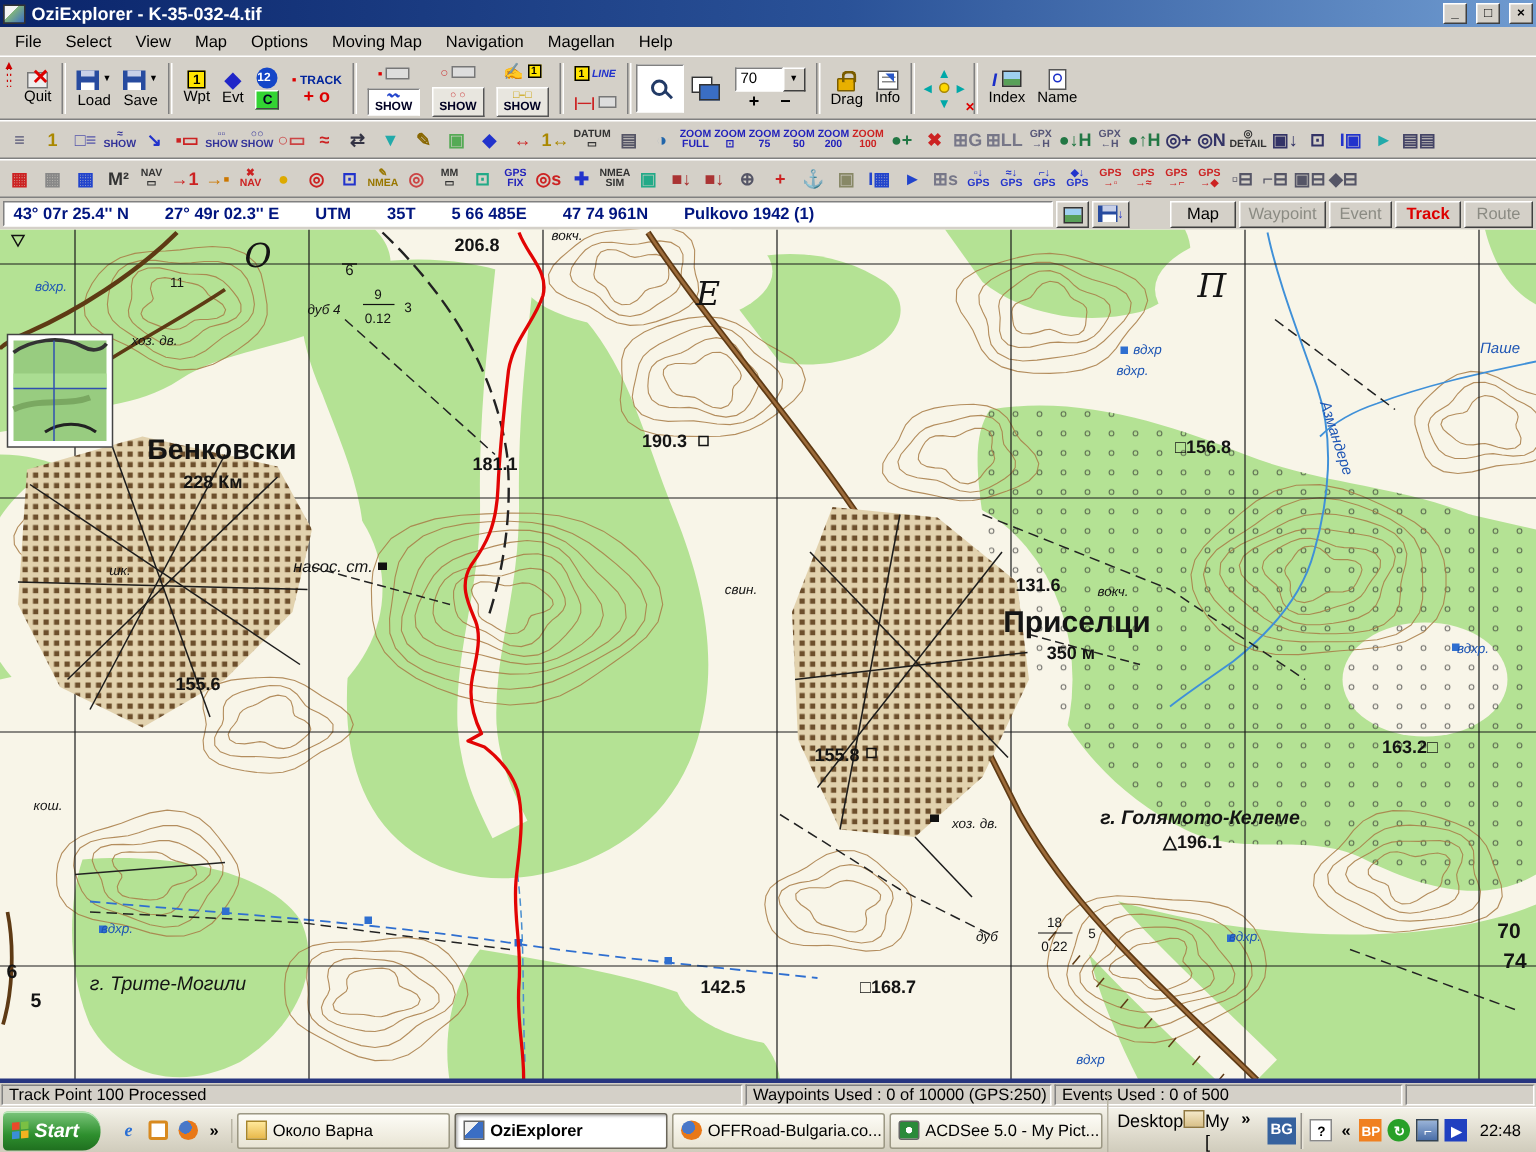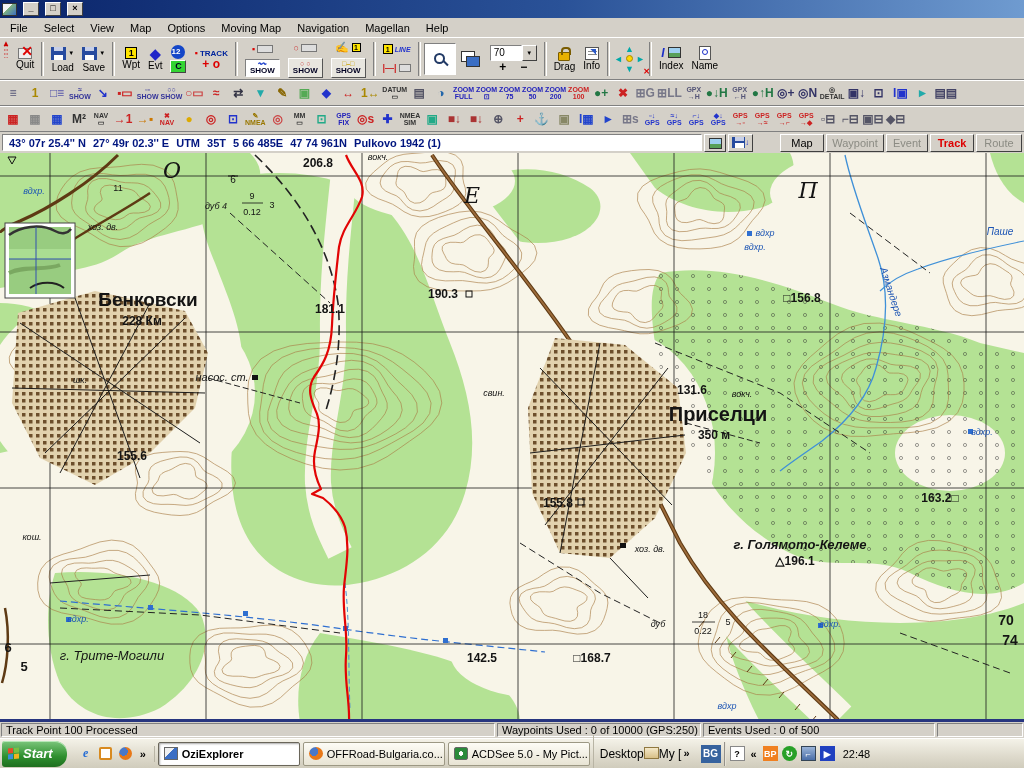--- a/index.html
+++ b/index.html
@@ -61,21 +61,21 @@
 .idx .i{position:absolute;left:0;top:0;color:#1a2ec8;font-weight:bold;font-size:12px;font-style:italic}
 .idx .th{position:absolute;right:0;top:1px;width:13px;height:11px;background:linear-gradient(180deg,#9fd0f0 50%,#58a058 50%);border:1px solid #333}
 .pageico{width:12px;height:14px;background:#fff;border:1px solid #555;position:relative}
 .pageico .mg{position:absolute;left:2px;top:2px;width:6px;height:6px;border:1.5px solid #1a2ec8;border-radius:50%}
 
 .mi{min-width:22px;height:22px;display:flex;flex-direction:column;align-items:center;justify-content:center;font-weight:bold;line-height:1;padding:0 1px}
 .mi .l1,.mi .l2{font-size:7px;white-space:nowrap}
 .mi.big{font-size:12px}
 
 #coordbar{height:21px;flex:0 0 21px;background:#d4d0c8;display:flex;align-items:center;padding:1px 2px;gap:2px}
-.coordfield{flex:0 0 700px;height:17px;background:#fff;border:1px solid;border-color:#808080 #fff #fff #808080;color:#00157f;font-weight:bold;font-size:11px;display:flex;align-items:center;gap:7px;padding:0 6px;white-space:nowrap;overflow:hidden}
+.coordfield{flex:0 0 700px;height:17px;background:#fff;border:1px solid;border-color:#808080 #fff #fff #808080;color:#00157f;font-weight:bold;font-size:11px;display:flex;align-items:center;gap:24px;padding:0 6px;white-space:nowrap;overflow:hidden}
 .cbtn2{height:18px;background:#d4d0c8;border:1px solid;border-color:#fff #404040 #404040 #fff;display:flex;align-items:center;justify-content:center;padding:0 3px}
 .ctabs{margin-left:auto;display:flex;gap:2px}
 .ctab{height:18px;background:#d4d0c8;border:1px solid;border-color:#fff #404040 #404040 #fff;font-size:11px;display:flex;align-items:center;justify-content:center}
 .ctab.dis{color:#8b8b83}
 .ctab.red{color:#d00;font-weight:bold}
 
 #maparea{flex:0 0 569px;height:569px;position:relative;background:#f8f5e8}
 
 #statusbar{height:16px;flex:0 0 16px;background:#d4d0c8;display:flex;gap:2px;padding:1px 1px}
 .spanel{border:1px solid;border-color:#808080 #fff #fff #808080;font-size:11px;padding:0 4px;display:flex;align-items:center;white-space:nowrap;overflow:hidden}
@@ -109,20 +109,21 @@
 .ply{background:#2040c0;color:#fff}
 .clocktxt{font-size:11px;padding:0 4px}
 </style>
 </head>
 <body>
 
 <div id="screen">
 
   <div class="titlebar">
     <span class="t-ico"></span>
+    <span class="t-title">OziExplorer - K-35-032-4.tif</span>
     <span class="wbtn">_</span>
     <span class="wbtn">□</span>
     <span class="wbtn">×</span>
   </div>
 
   <div class="menubar">
     <span class="mitem">File</span>
     <span class="mitem">Select</span>
     <span class="mitem">View</span>
     <span class="mitem">Map</span>
@@ -753,20 +754,24 @@
     <div class="ql">
       <span class="qlico ie">e</span>
       <span class="qlico">
           <span class="clockico"></span>
         </span>
       <span class="qlico">
           <span class="ff"></span>
         </span>
       <span class="chev">»</span>
     </div>
+    <div class="taskbtn">
+      <span class="tico folder"></span>
+      <span>Около Варна</span>
+    </div>
     <div class="taskbtn active">
       <span class="tico ozi"></span>
       <span>OziExplorer</span>
     </div>
     <div class="taskbtn">
       <span class="tico ffx"></span>
       <span>OFFRoad-Bulgaria.co...</span>
     </div>
     <div class="taskbtn">
       <span class="tico acd"></span>

